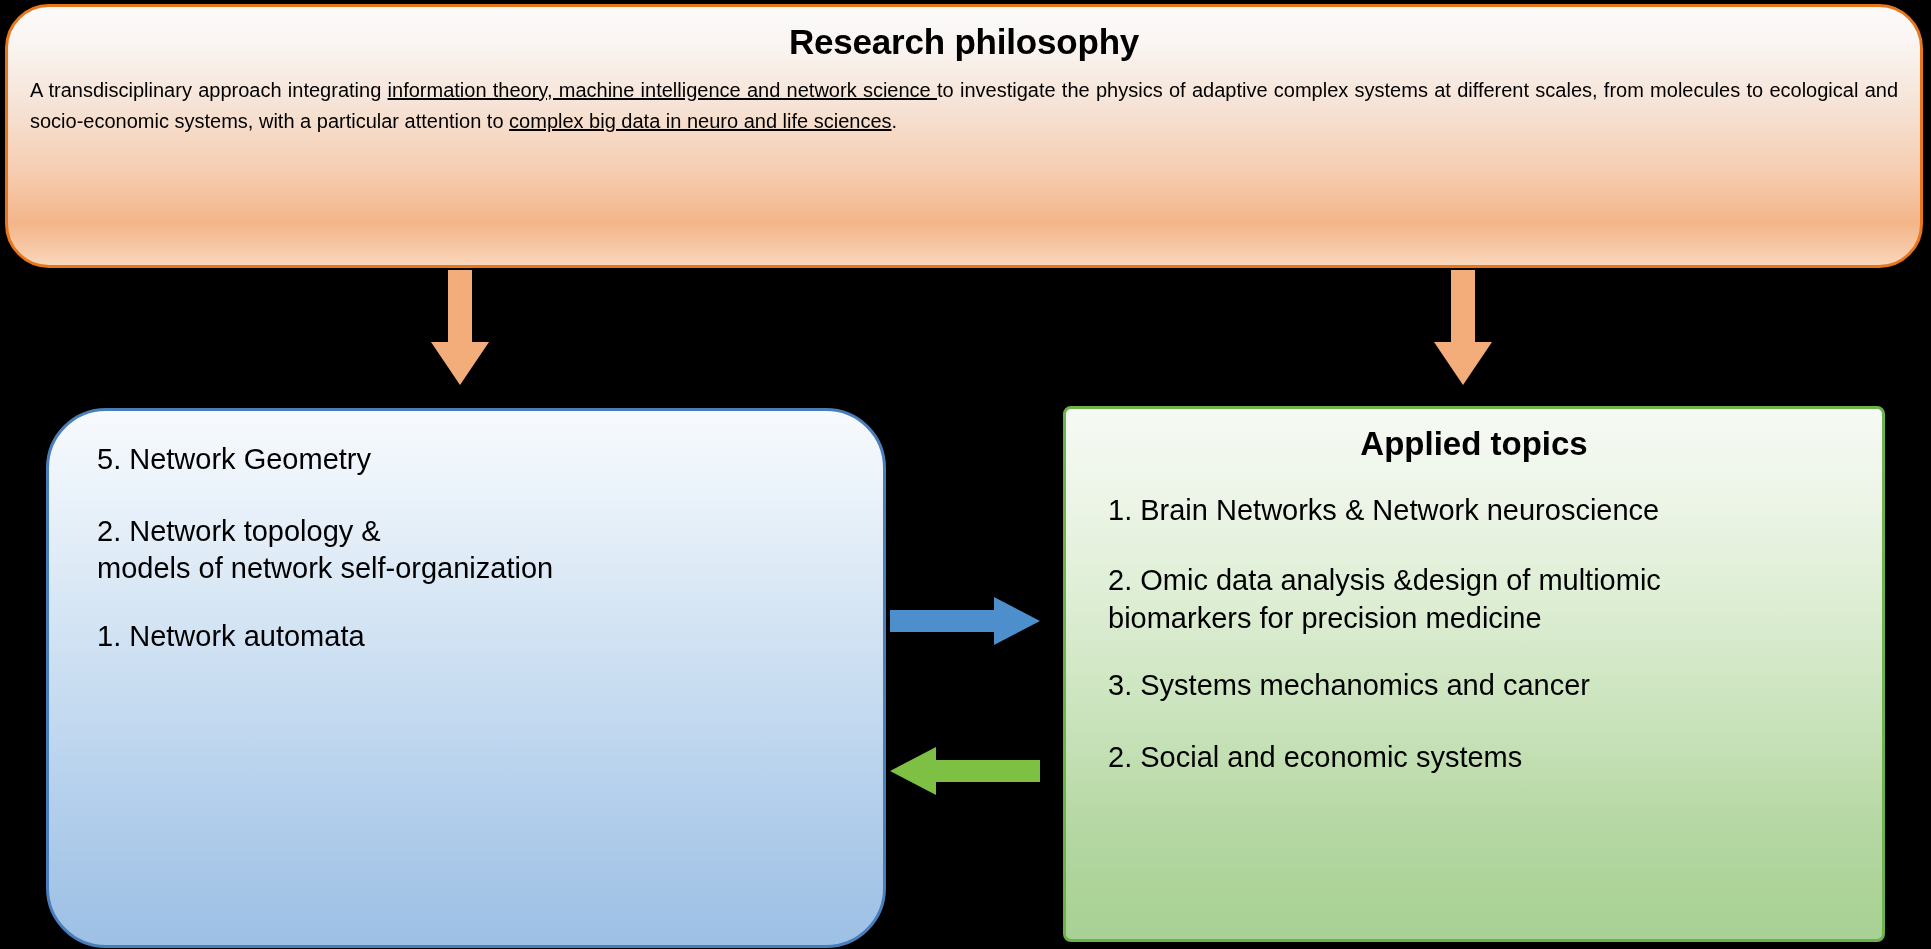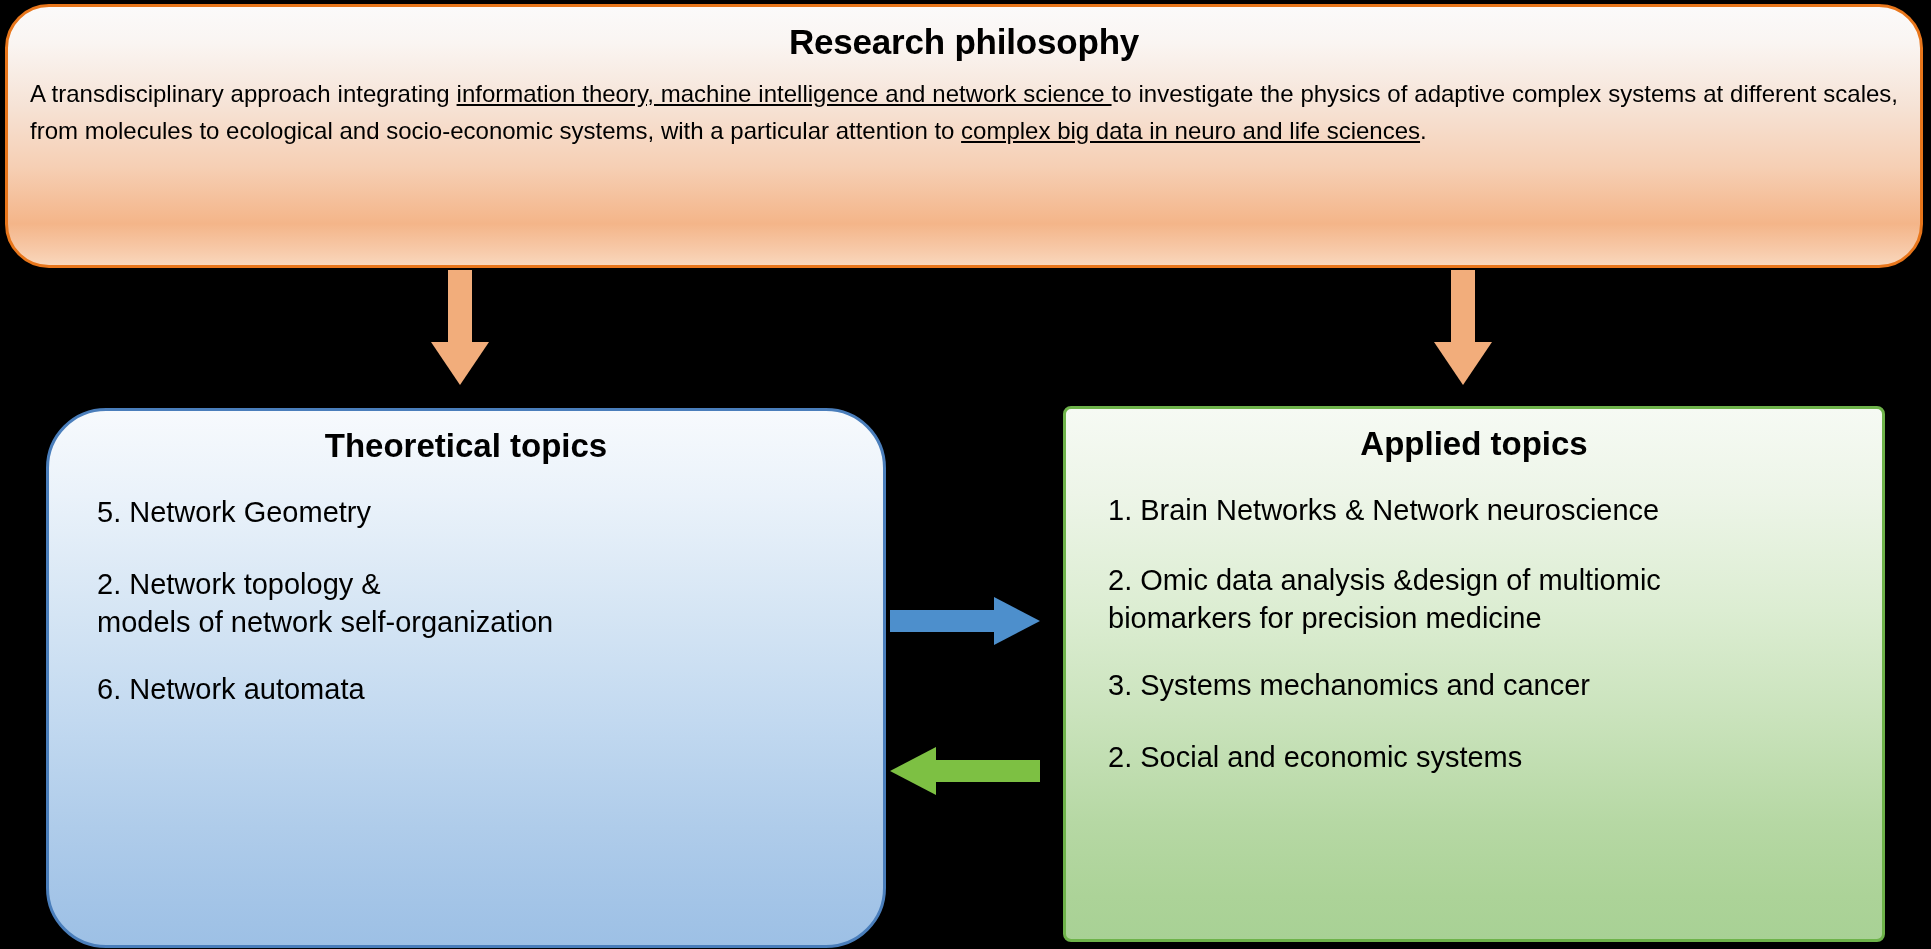--- a/index.html
+++ b/index.html
@@ -45,21 +45,21 @@
     text-align: center;
     font-size: 35px;
     font-weight: bold;
     color: #000000;
     letter-spacing: -0.2px;
     margin-top: 16px;
     line-height: 1.1;
   }
   .philosophy-body {
     margin: 13px 22px 0 22px;
-    font-size: 24px;
+    font-size: 20px;
     line-height: 1.55;
     color: #000000;
     text-align: justify;
     text-justify: inter-word;
   }
   .philosophy-body .u { text-decoration: underline; }
 
   
   .orange-arrow {
     position: absolute;
@@ -197,26 +197,25 @@
   <div class="orange-arrow" id="arrow-philosophy-to-theoretical">
     <div class="shaft"></div>
     <div class="head"></div>
   </div>
   <div class="orange-arrow" id="arrow-philosophy-to-applied">
     <div class="shaft"></div>
     <div class="head"></div>
   </div>
 
   <div class="topic-box" id="theoretical-box">
-    <div class="topic-title">Theoretical topics</div>
     <ul class="topic-list">
       <li class="topic-item">5.  Network Geometry</li>
       <li class="topic-item">2. Network topology &amp;
    models of network self-organization</li>
-      <li class="topic-item">6. Network automata</li>
+      <li class="topic-item">1. Network automata</li>
     </ul>
   </div>
 
   <div class="topic-box" id="applied-box">
     <div class="topic-title">Applied topics</div>
     <ul class="topic-list">
       <li class="topic-item">1.  Brain Networks &amp; Network neuroscience</li>
       <li class="topic-item">2. Omic data analysis &amp;design of multiomic
 biomarkers for precision medicine</li>
       <li class="topic-item">3. Systems mechanomics and cancer</li>

